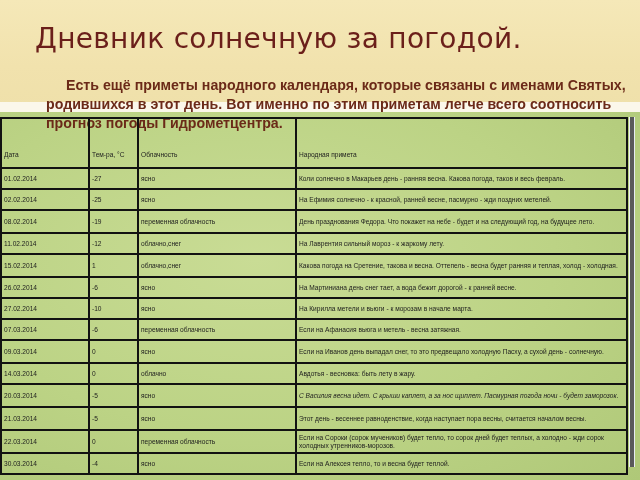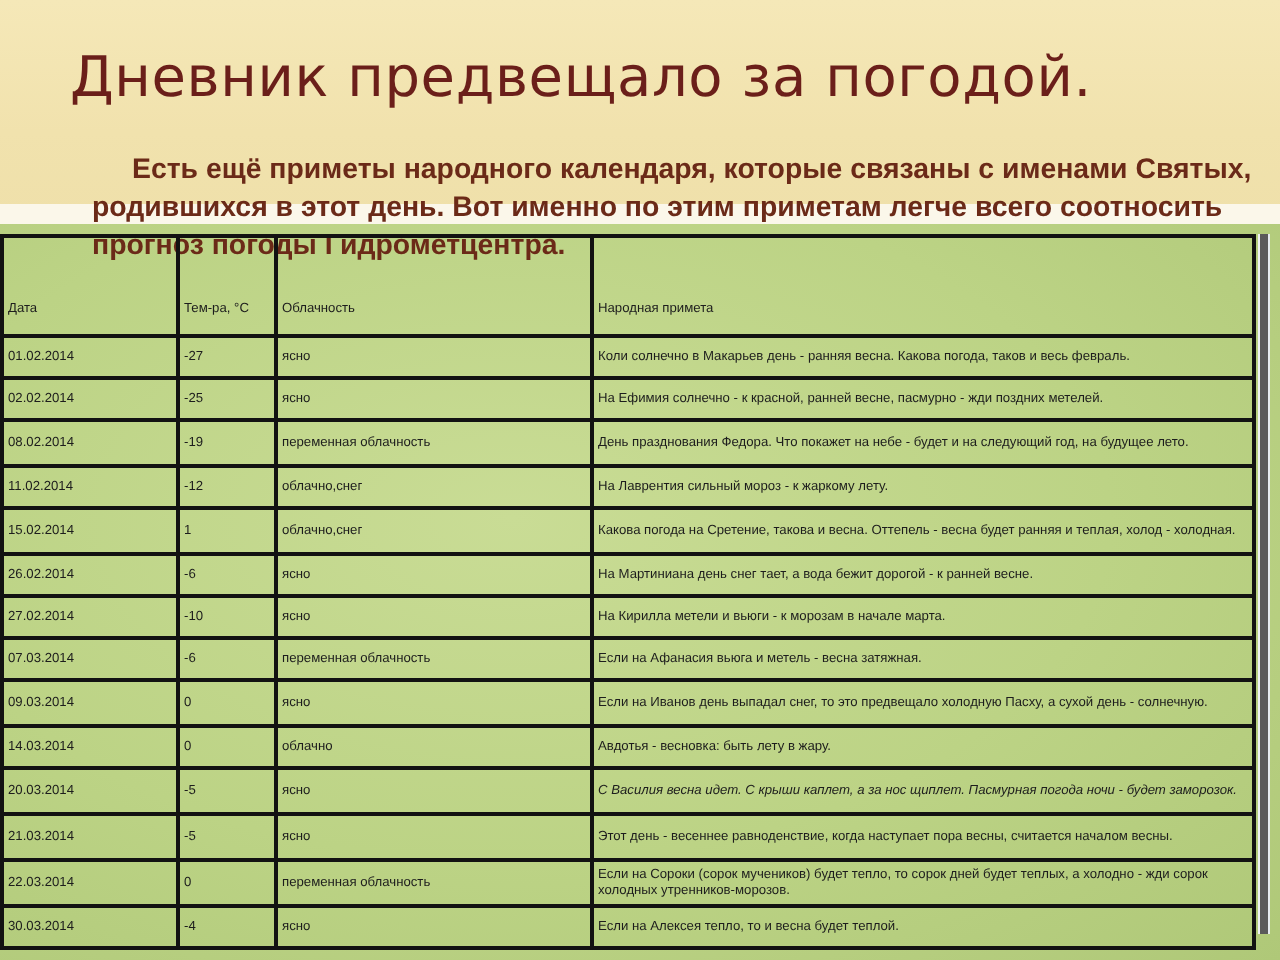--- a/index.html
+++ b/index.html
@@ -54,21 +54,21 @@
     background:#5a5a5a;
   }
 </style>
 </head>
 <body>
 
 <div class="top-band"></div>
 <div class="white-stripe"></div>
 <div class="green-band"></div>
 
-<h1 class="title">Дневник предвещало за погодой.</h1>
+<h1 class="title">Дневник солнечную за погодой.</h1>
 <p class="intro"><span class="indent"></span><span>Есть ещё приметы народного календаря, которые связаны с именами Святых, родившихся в этот день. Вот именно по этим приметам легче всего соотносить прогноз погоды Гидрометцентра.</span></p>
 
 <table class="diary">
   <colgroup>
     <col class="col-date">
       <col class="col-temp">
       <col class="col-cloud">
       <col class="col-sign">
   </colgroup>
   <tbody>

